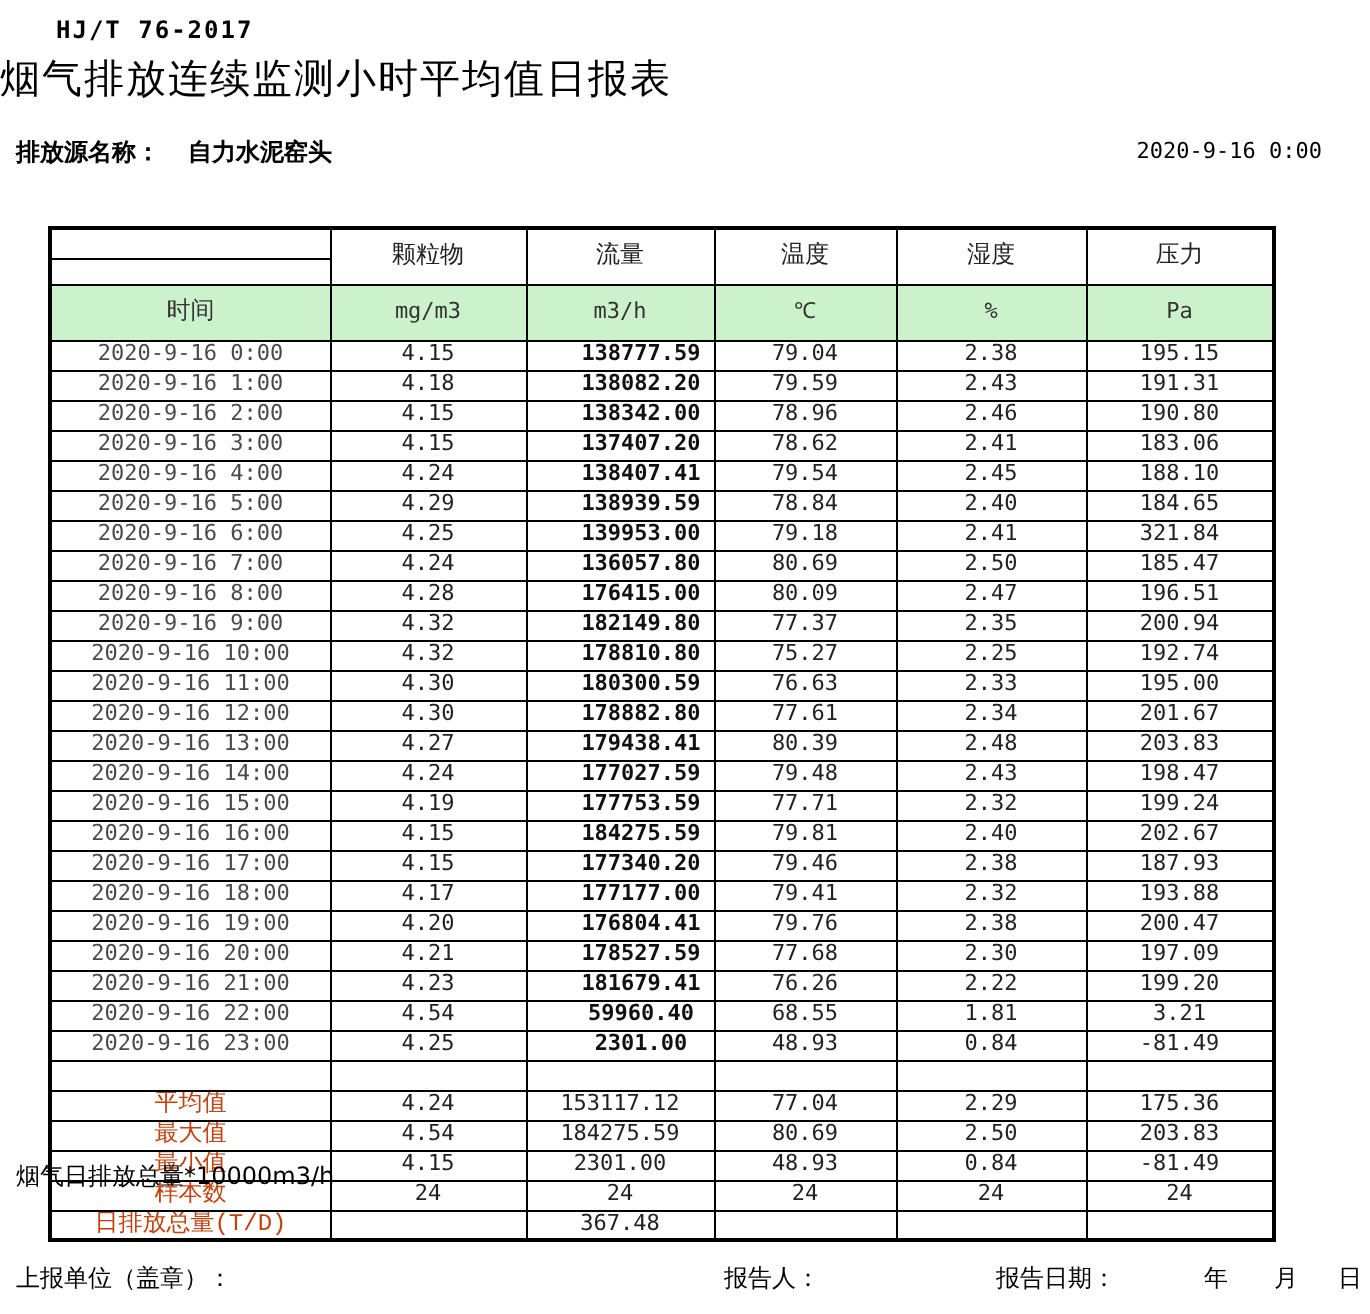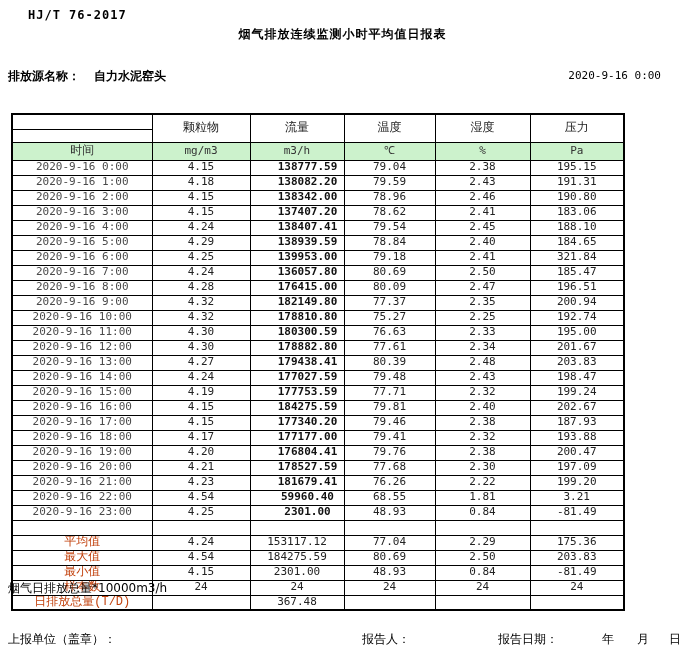--- a/index.html
+++ b/index.html
@@ -1,39 +1,39 @@
 <!DOCTYPE html>
 <html><head>
 <meta charset="utf-8">
 <style>
   * { margin:0; padding:0; box-sizing:border-box; }
   html,body { width:685px; height:657px; background:#fff; overflow:hidden;
     font-family:"DejaVu Sans","Liberation Sans",sans-serif; color:#000; position:relative; }
 
   .std-code { position:absolute; left:28px; top:8px; font-size:12px; font-weight:bold;
     font-family:"DejaVu Sans Mono","Liberation Mono",monospace; letter-spacing:1px; }
-  .title { position:absolute; left:0; top:26px; width:100%; text-align:center;
-    font-size:12px; font-weight:bold; letter-spacing:1px; }
+  .title { position:absolute; left:0; top:26px; width:100%; 
+    font-size:20px; font-weight:normal; letter-spacing:1px; }
   .src-row { position:absolute; left:8px; top:68px; font-size:12px; font-weight:bold; }
   .src-row .src-name { margin-left:14px; }
   .dt { position:absolute; top:69px; right:24px; font-size:11px;
     font-family:"DejaVu Sans Mono","Liberation Mono",monospace; }
 
-  table.report { position:absolute; left:11px; top:113px; border-collapse:collapse;
+  table.report { position:absolute; left:24px; top:113px; border-collapse:collapse;
     table-layout:fixed; border:2px solid #000; background:#fff; }
   table.report td { border:1px solid #000; text-align:center; font-size:11px;
     white-space:nowrap; overflow:hidden; padding:0; line-height:1.15;
     font-family:"DejaVu Sans Mono","Liberation Mono",monospace; color:#222; }
 
   tr.hrow1 td { height:15px; border-bottom:none; }
   tr.hrow1 td.namecell { height:28px; font-size:12px; border-bottom:1px solid #000;
     font-family:"DejaVu Sans","Liberation Sans",sans-serif; vertical-align:middle; }
   tr.hrow1 td.tcol { border-bottom:1px solid #000; }
   tr.hrow2 td { height:12px; }
-  tr.grow td { background:#ccf2cc; height:18px; color:#333; font-size:11px; }
+  tr.grow td { background:#ccf2cc; height:28px; color:#333; font-size:11px; }
   tr.grow td.timehead { font-size:12px; font-family:"DejaVu Sans","Liberation Sans",sans-serif; }
 
   tbody.data tr td { height:15px; }
   tbody.data td.c-time { color:#4a4a4a; }
   tbody.data td.c-flow { font-weight:600; color:#111;padding-left:21px; }
   tr.blankrow td { height:15px; }
   tbody.summary td { height:15px; }
   tbody.summary td.s-label { font-size:12px; font-family:Liberation Mono, monospace;
     color:#c2410c; }
 

